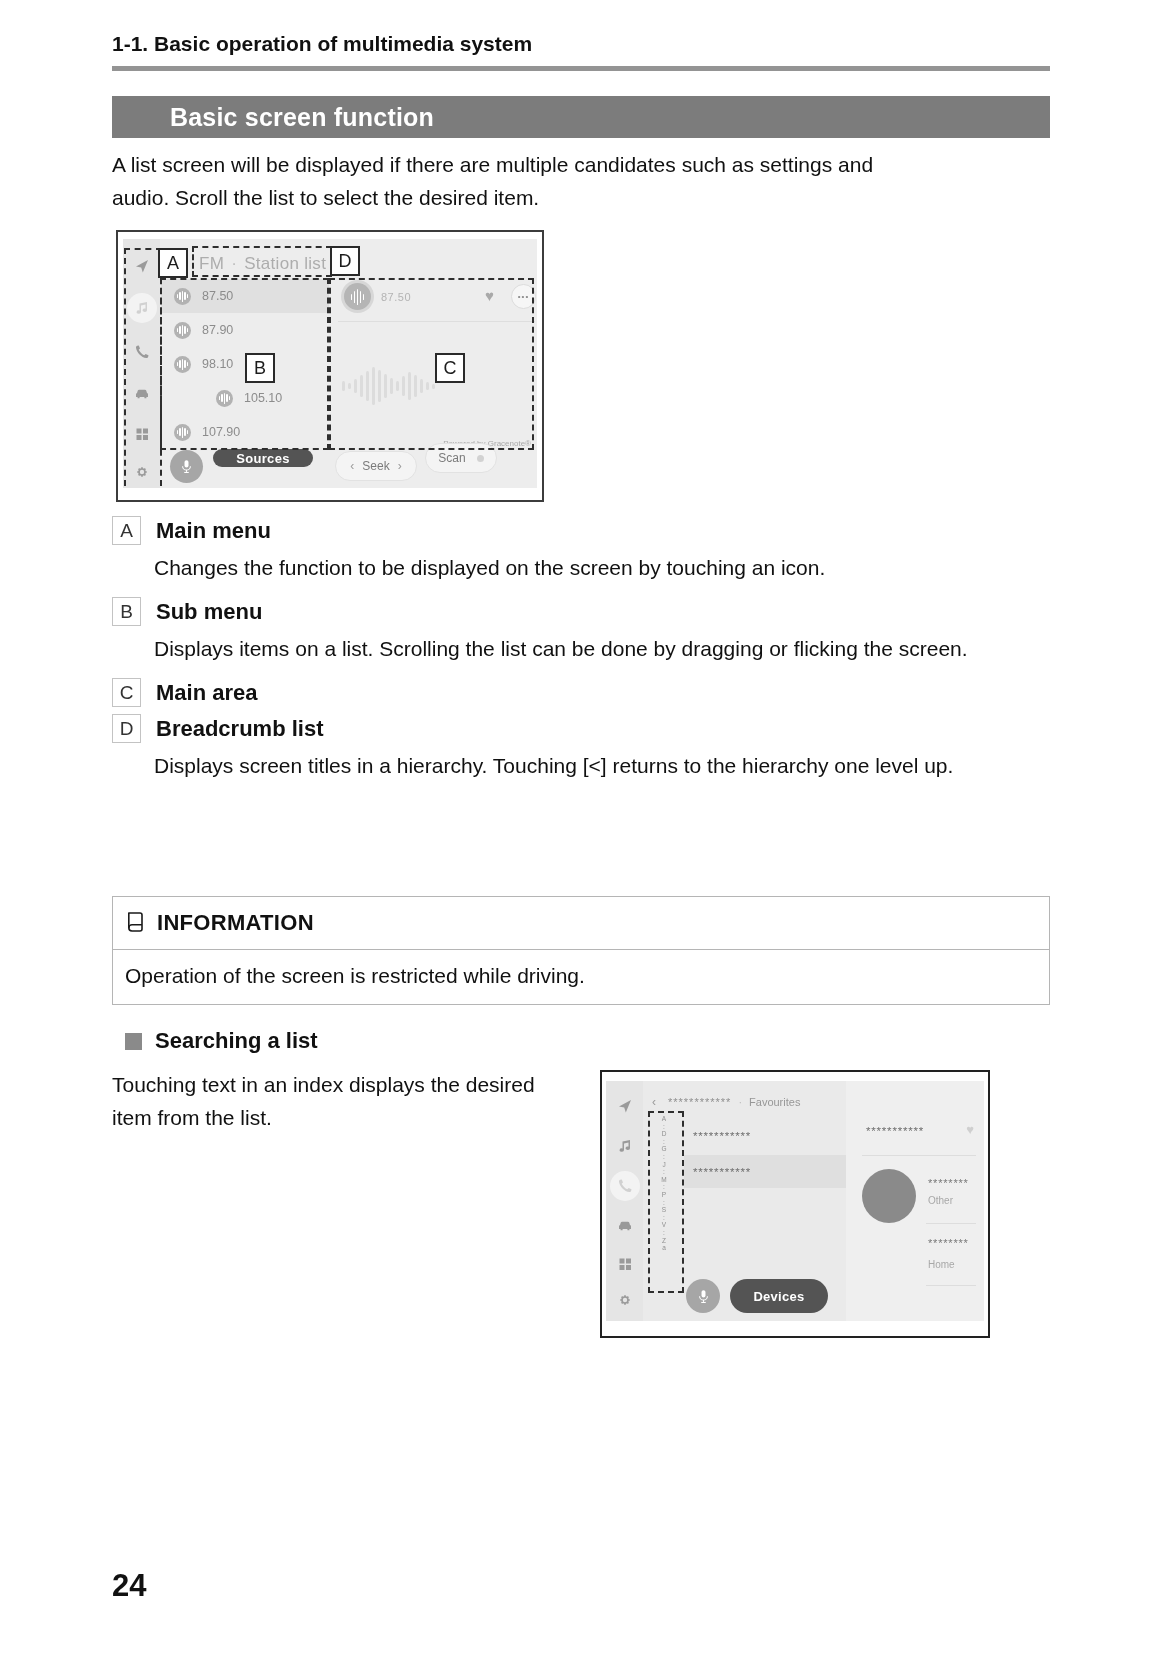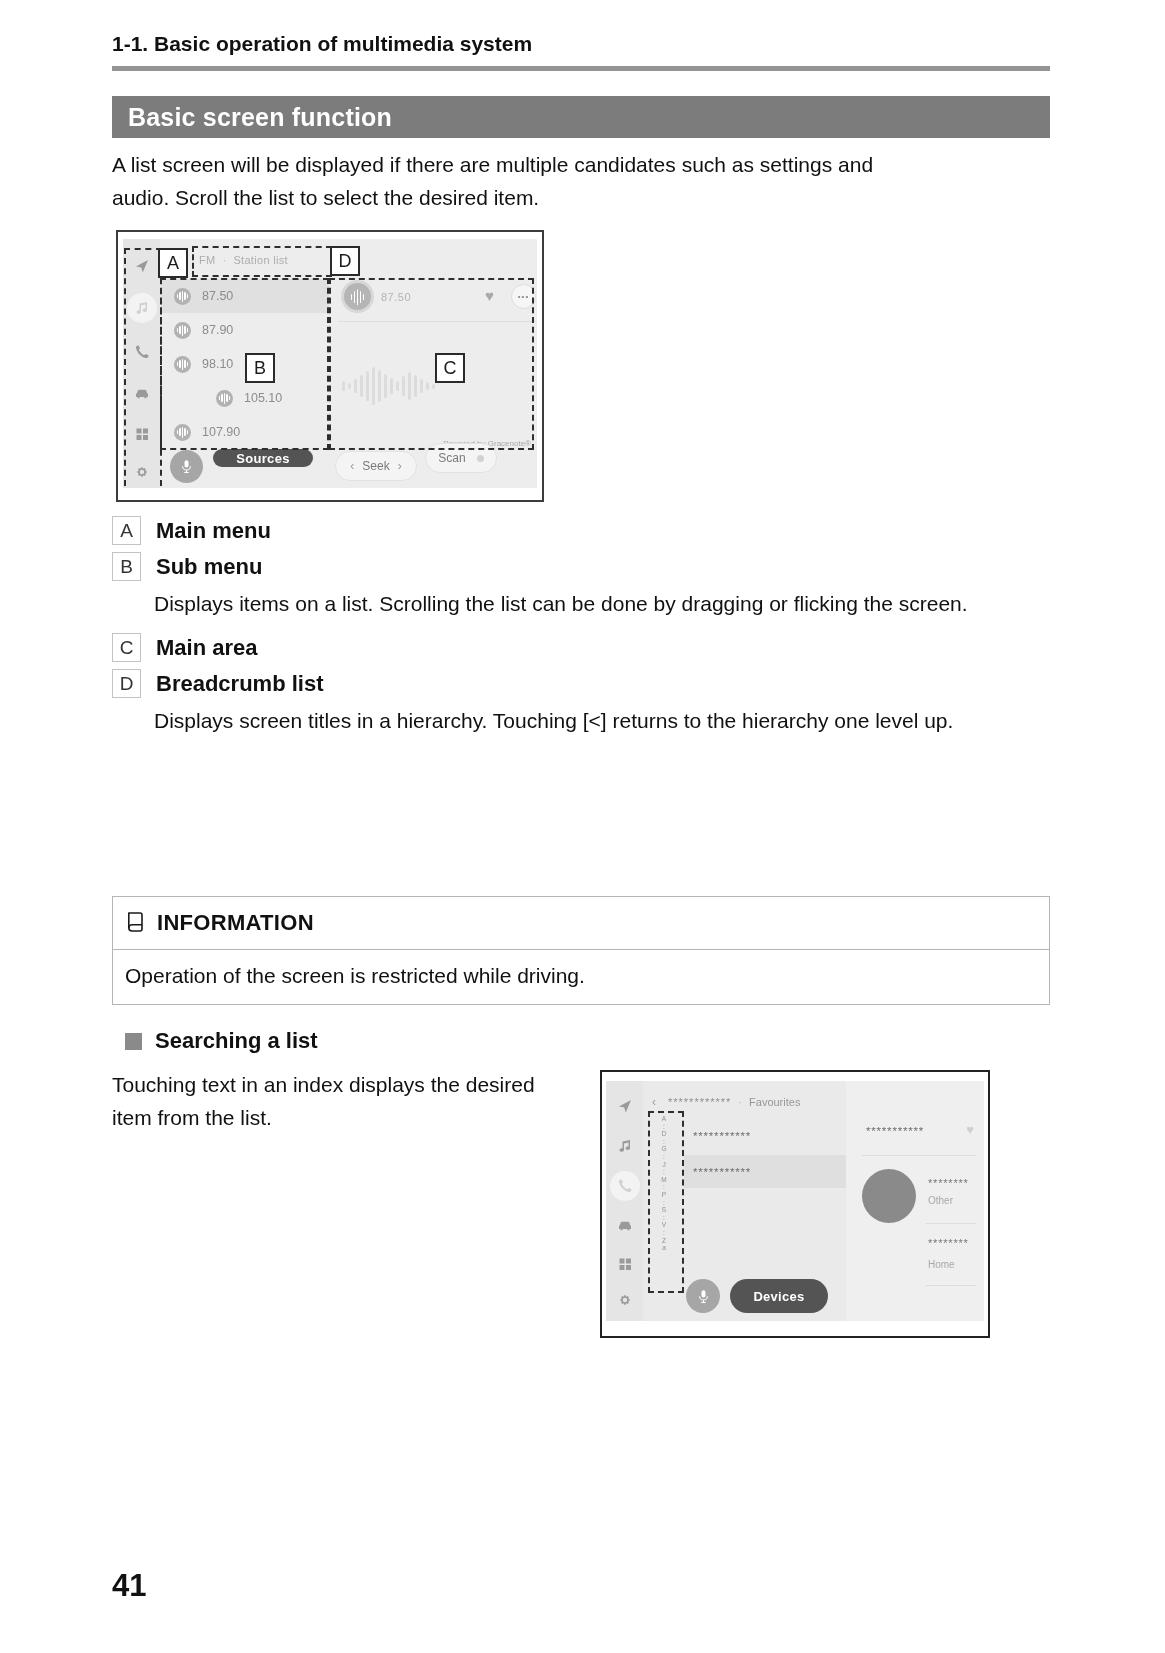--- a/index.html
+++ b/index.html
@@ -5,21 +5,21 @@
   html,body{margin:0;padding:0;background:#fff;}
   .page{position:relative;width:1165px;height:1653px;background:#fff;
         font-family:"Liberation Sans",sans-serif;color:#111;overflow:hidden;}
   .content{position:absolute;left:112px;top:0;width:938px;height:1653px;}
 
   
   .doc-title{position:absolute;top:32px;left:0;font-size:21px;font-weight:bold;margin:0;}
   .rule{position:absolute;top:66px;left:0;width:938px;height:5px;background:#949494;}
   .banner{position:absolute;top:96px;left:0;width:938px;height:42px;background:#7c7c7c;
           display:flex;align-items:center;}
-  .banner span{color:#fff;font-size:25px;font-weight:bold;padding-left:16px;letter-spacing:.2px;}
+  .banner span{color:#fff;font-size:25px;font-weight:bold;padding-left:16px;letter-spacing:.2px;margin-left:42px;}
   .intro{position:absolute;top:148px;left:0;width:820px;margin:0;font-size:21px;line-height:33px;}
 
   
   .figure{position:absolute;background:#fff;border:2px solid #3c3c3c;}
   .fig1{top:230px;left:4px;width:424px;height:268px;}
   .fig2{top:1070px;left:488px;width:386px;height:264px;border-color:#222;}
   .screen{position:absolute;background:#ededed;overflow:hidden;}
   .fig1 .screen{left:5px;top:7px;right:5px;bottom:12px;}
   .fig2 .screen{left:4px;top:9px;right:4px;bottom:15px;background:#eaeaea;}
 
@@ -32,21 +32,21 @@
   .fig1 .si1{top:18px;} .fig1 .si2{top:60px;} .fig1 .si3{top:104px;}
   .fig1 .si4{top:146px;} .fig1 .si5{top:186px;} .fig1 .si6{top:224px;}
   .fig2 .si1{top:16px;} .fig2 .si2{top:56px;} .fig2 .si3{top:96px;}
   .fig2 .si4{top:136px;} .fig2 .si5{top:174px;} .fig2 .si6{top:210px;}
 
   .dashed{position:absolute;border:2px dashed #2e2e2e;}
   .ann-label{position:absolute;width:26px;height:26px;background:#fff;border:2px solid #2a2a2a;
              display:flex;align-items:center;justify-content:center;font-size:18px;color:#1c1c1c;z-index:5;}
 
   
-  .f1-crumb{position:absolute;left:76px;top:15px;font-size:11px;color:#adadad;letter-spacing:.3px;}
+  .f1-crumb{position:absolute;left:76px;top:15px;font-size:17px;color:#adadad;letter-spacing:.3px;}
   .f1-crumb .dot, .f2-crumb .dot{margin:0 7px;color:#bdbdbd;}
   .station-row{position:absolute;left:38px;width:168px;height:34px;display:flex;align-items:center;}
   .station-row.hl{background:#e0e0e0;}
   .st-r0{top:40px;} .st-r1{top:74px;} .st-r2{top:108px;} .st-r3{top:142px;padding-left:42px;} .st-r4{top:176px;}
   .st-icon{width:17px;height:17px;border-radius:50%;background:#b2b2b2;margin-left:13px;
            display:flex;align-items:center;justify-content:center;gap:1px;}
   .st-icon i, .badge i{display:block;width:1.5px;background:#fff;border-radius:1px;}
   .st-icon i:nth-child(1),.st-icon i:nth-child(5){height:4px;}
   .st-icon i:nth-child(2),.st-icon i:nth-child(4){height:8px;}
   .st-icon i:nth-child(3){height:11px;}
@@ -318,20 +318,21 @@
       <div class="ann-label f1-lab-c">C</div>
     </div>
   </div>
 
   <div class="defs">
     <div class="def">
       <div class="def-term-row">
         <span class="def-key">A</span>
         <span class="def-term">Main menu</span>
       </div>
+      <p class="def-desc">Changes the function to be displayed on the screen by touching an icon.</p>
     </div>
     <div class="def">
       <div class="def-term-row">
         <span class="def-key">B</span>
         <span class="def-term">Sub menu</span>
       </div>
       <p class="def-desc">Displays items on a list. Scrolling the list can be done by dragging or flicking the screen.</p>
     </div>
     <div class="def">
       <div class="def-term-row">
@@ -469,16 +470,16 @@
             </svg>
       </div>
       <div class="dark-pill f2-devices">
         <span>Devices</span>
       </div>
 
       <div class="dashed f2-dash-index"></div>
     </div>
   </div>
 
-  <div class="page-num">41</div>
+  <div class="page-num">24</div>
 
 </div>
 </div>
 
 </body></html>

